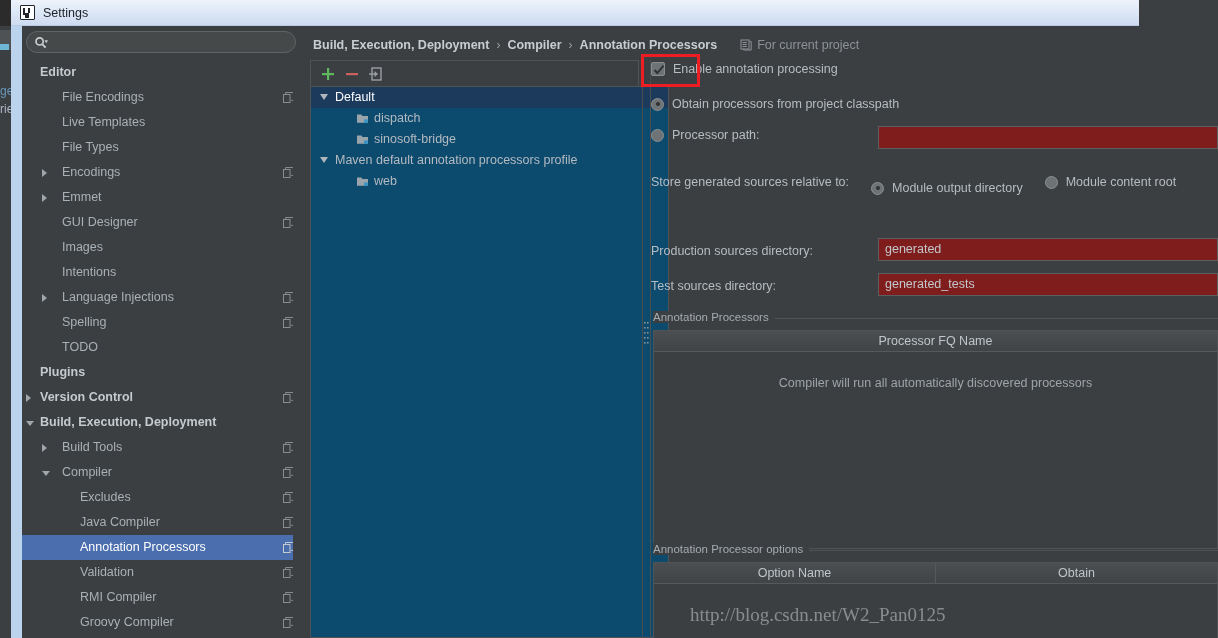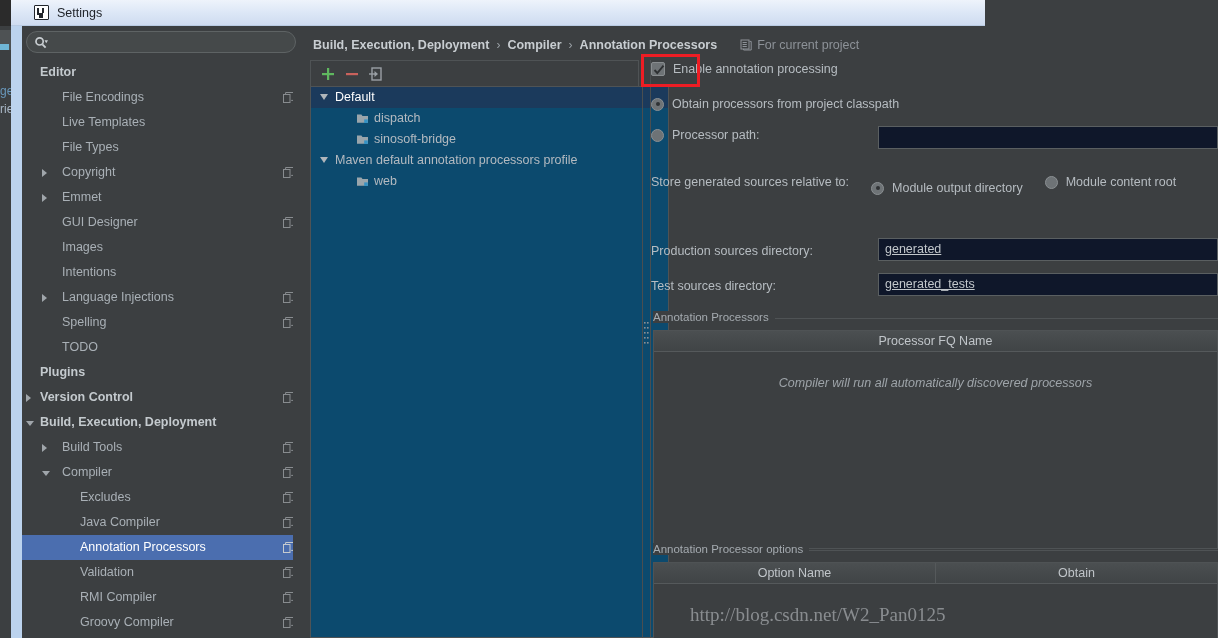--- a/index.html
+++ b/index.html
@@ -24,23 +24,23 @@
 
   
   .win {
     position:absolute; left:11px; top:0; width:1207px; height:638px;
     background:#3c3f41;
     border-left:11px solid #bcd3ee;
     border-right:0;
     border-bottom:0;
   }
   .titlebar {
-    position:absolute; left:11px; top:0; width:974px; height:26px;
+    position:absolute; left:11px; top:0; width:1128px; height:26px;
     background: linear-gradient(to bottom, #eef3fb 0%, #dbe6f6 55%, #cfdcf0 100%);
-    display:flex; align-items:center; gap:8px; padding-left:23px;
+    display:flex; align-items:center; gap:8px; padding-left:9px;
     border-bottom: 1px solid #b9cbe3;
   }
   .ij-icon {
     width:15px; height:15px; position:relative; flex:0 0 auto;
     background:#fff; border:1.6px solid #21252b; border-radius:1px;
   }
   .ij-icon:before {
     content:""; position:absolute; left:2px; top:2px; width:2px; height:7px; background:#21252b;
   }
   .ij-icon:after {
@@ -146,42 +146,42 @@
     width:13px; height:13px; border-radius:50%; background:#6e7376; border:1px solid #8b9093;
     position:relative; flex:0 0 auto;
   }
   .radio.on:after {
     content:""; position:absolute; left:3.5px; top:3.5px; width:4px; height:4px;
     border-radius:50%; background:#2f3234;
   }
   .opt-row { position:absolute; display:flex; align-items:center; gap:8px; font-size:12.5px; color:#b6bcc1; }
   .lbl-static { font-size:12.5px; color:#b6bcc1; white-space:nowrap; }
   .txtfield {
-    background:#0f172a; border:1px solid #5a5f61; height:23px; line-height:21px;
-    padding:0 6px; font-size:12.5px; color:#c3c8cc; overflow:hidden; white-space:nowrap;text-decoration:underline;
+    background:#7f1d1d; border:1px solid #5a5f61; height:23px; line-height:21px;
+    padding:0 6px; font-size:12.5px; color:#c3c8cc; overflow:hidden; white-space:nowrap;
   }
 
   .group { position:absolute; }
   .group-title {
     position:absolute; left:0; top:0; font-size:11.5px; color:#a5abb0;
     background:#3c3f41; padding-right:6px; white-space:nowrap;
   }
   .group-line { position:absolute; left:0; top:7px; height:1px; background:#4f5355; }
 
   .tbl { position:absolute; border:1px solid #4f5355; background:#3c3f41; }
   .tbl-head {
     height:21px; line-height:21px; text-align:center;
     background: linear-gradient(to bottom,#4b4f51 0%, #404446 100%);
     border-bottom:1px solid #55595b;
     font-size:12.5px; color:#c0c5c9;
     display:flex;
   }
   .tbl-head .col { flex:1; text-align:center; position:relative; }
   .tbl-head .col + .col { border-left:1px solid #55595b; }
-  .tbl-empty { text-align:center; font-size:12.5px; color:#9ea4a9;font-style:italic; }
+  .tbl-empty { text-align:center; font-size:12.5px; color:#9ea4a9; }
 
   .watermark {
     position:absolute; color:#b8bcc0; opacity:0.62;
     font-family:"Liberation Serif", serif; font-size:19px; white-space:nowrap;
   }
 </style>
 </head>
 <body>
 
 <div id="root">
@@ -216,21 +216,21 @@
       </div>
 
       <div class="tree" id="sidebar-tree">
           <div class="tnode bold"><span class="lbl" style="margin-left: 18px;">Editor</span></div>
           <div class="tnode"><span class="lbl" style="margin-left: 40px; text-align: right;">File Encodings</span><svg class="copyico" viewBox="0 0 11 11">
               <rect x="0.5" y="2.5" width="6.5" height="8" fill="none" stroke="#c6cbcf" stroke-width="1"></rect>
               <path d="M2.6 2.2 V0.5 H10.5 V8.4 H8.2" fill="none" stroke="#c6cbcf" stroke-width="1"></path>
             </svg></div>
           <div class="tnode"><span class="lbl" style="margin-left: 40px;">Live Templates</span></div>
           <div class="tnode"><span class="lbl" style="margin-left: 40px;">File Types</span></div>
-          <div class="tnode"><span class="arrow" style="left: 20px;"></span><span class="lbl" style="margin-left: 40px;">Copyright</span><svg class="copyico" viewBox="0 0 11 11">
+          <div class="tnode"><span class="arrow" style="left: 20px;"></span><span class="lbl" style="margin-left: 40px;">Encodings</span><svg class="copyico" viewBox="0 0 11 11">
               <rect x="0.5" y="2.5" width="6.5" height="8" fill="none" stroke="#c6cbcf" stroke-width="1"></rect>
               <path d="M2.6 2.2 V0.5 H10.5 V8.4 H8.2" fill="none" stroke="#c6cbcf" stroke-width="1"></path>
             </svg></div>
           <div class="tnode"><span class="arrow" style="left: 20px;"></span><span class="lbl" style="margin-left: 40px;">Emmet</span></div>
           <div class="tnode"><span class="lbl" style="margin-left: 40px;">GUI Designer</span><svg class="copyico" viewBox="0 0 11 11">
               <rect x="0.5" y="2.5" width="6.5" height="8" fill="none" stroke="#c6cbcf" stroke-width="1"></rect>
               <path d="M2.6 2.2 V0.5 H10.5 V8.4 H8.2" fill="none" stroke="#c6cbcf" stroke-width="1"></path>
             </svg></div>
           <div class="tnode"><span class="lbl" style="margin-left: 40px;">Images</span></div>
           <div class="tnode"><span class="lbl" style="margin-left: 40px;">Intentions</span></div>

